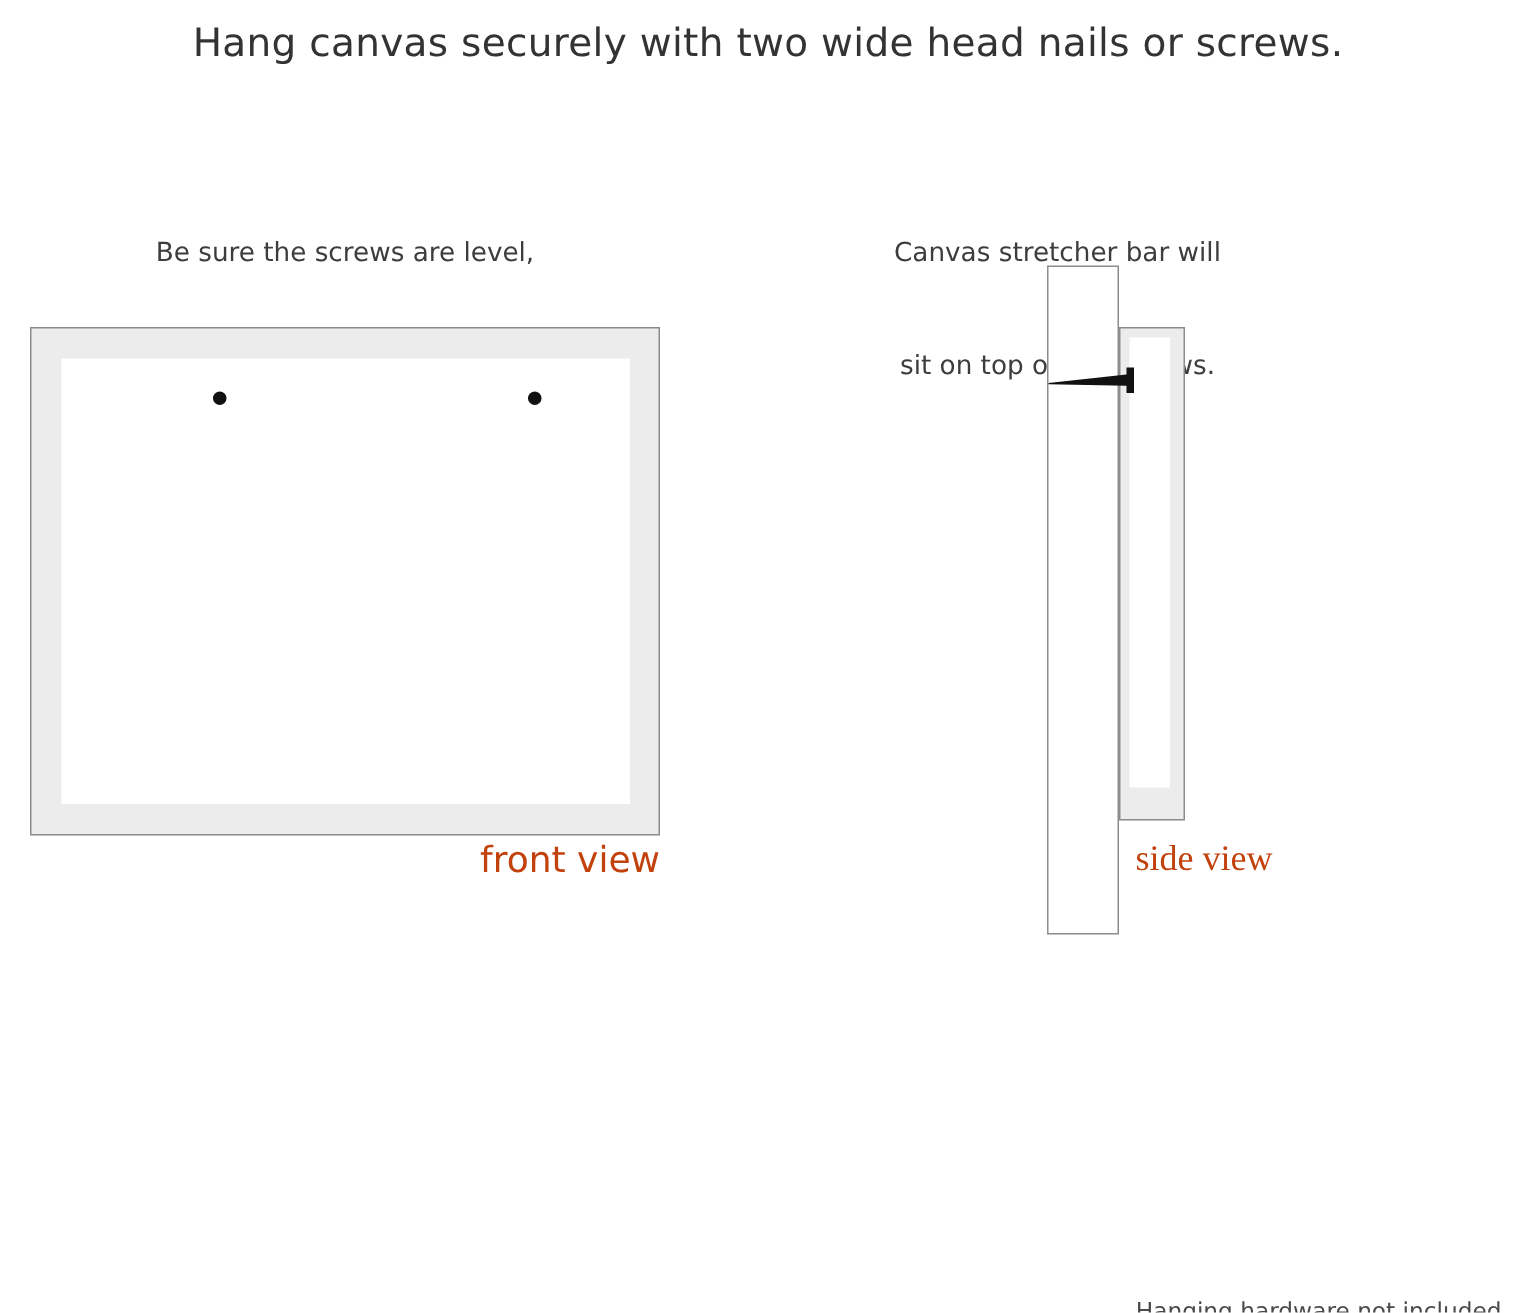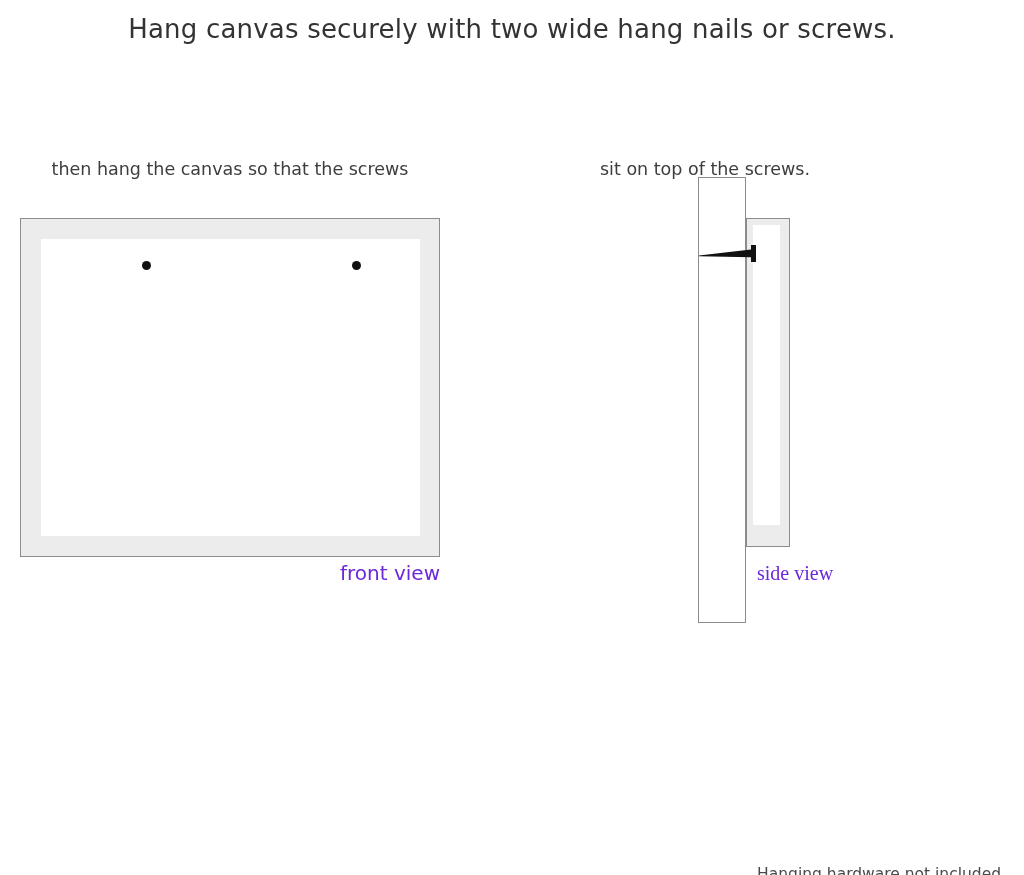--- a/index.html
+++ b/index.html
@@ -83,22 +83,22 @@
     width: 9px;
     height: 9px;
     border-radius: 50%;
     background: #111111;
   }
   .screw-dot-left  { left: 101px; top: 22px; }
   .screw-dot-right { left: 311px; top: 22px; }
 
   .view-label {
     position: absolute;
-    font-size: 20px;
-    color: #6d28d9;
+    font-size: 24px;
+    color: #c2410c;
     line-height: 22px;
   }
   .label-front {
     left: 240px;
     top: 562px;
     width: 200px;
     text-align: right;
   }
   .label-side {
     left: 757px;
@@ -163,28 +163,30 @@
     font-size: 15.5px;
     line-height: 22px;
     color: #4a4a4a;
     white-space: pre;
   }
   .footer-note .line { display: block; }
 </style>
 </head>
 <body>
 
-<div class="headline">Hang canvas securely with two wide hang nails or screws.</div>
+<div class="headline">Hang canvas securely with two wide head nails or screws.</div>
 
 <div class="caption caption-left">
+  <span class="line">Be sure the screws are level,</span>
   <span class="line">then hang the canvas so that the screws</span>
   <span class="line">are under the canvas stretcher bar.</span>
 </div>
 
 <div class="caption caption-right">
+  <span class="line">Canvas stretcher bar will</span>
   <span class="line">sit on top of the screws.</span>
 </div>
 
 <div class="front-view">
   <div class="frame-outer"></div>
   <div class="frame-inner">
     <div class="screw-dot screw-dot-left"></div>
     <div class="screw-dot screw-dot-right"></div>
   </div>
 </div>

